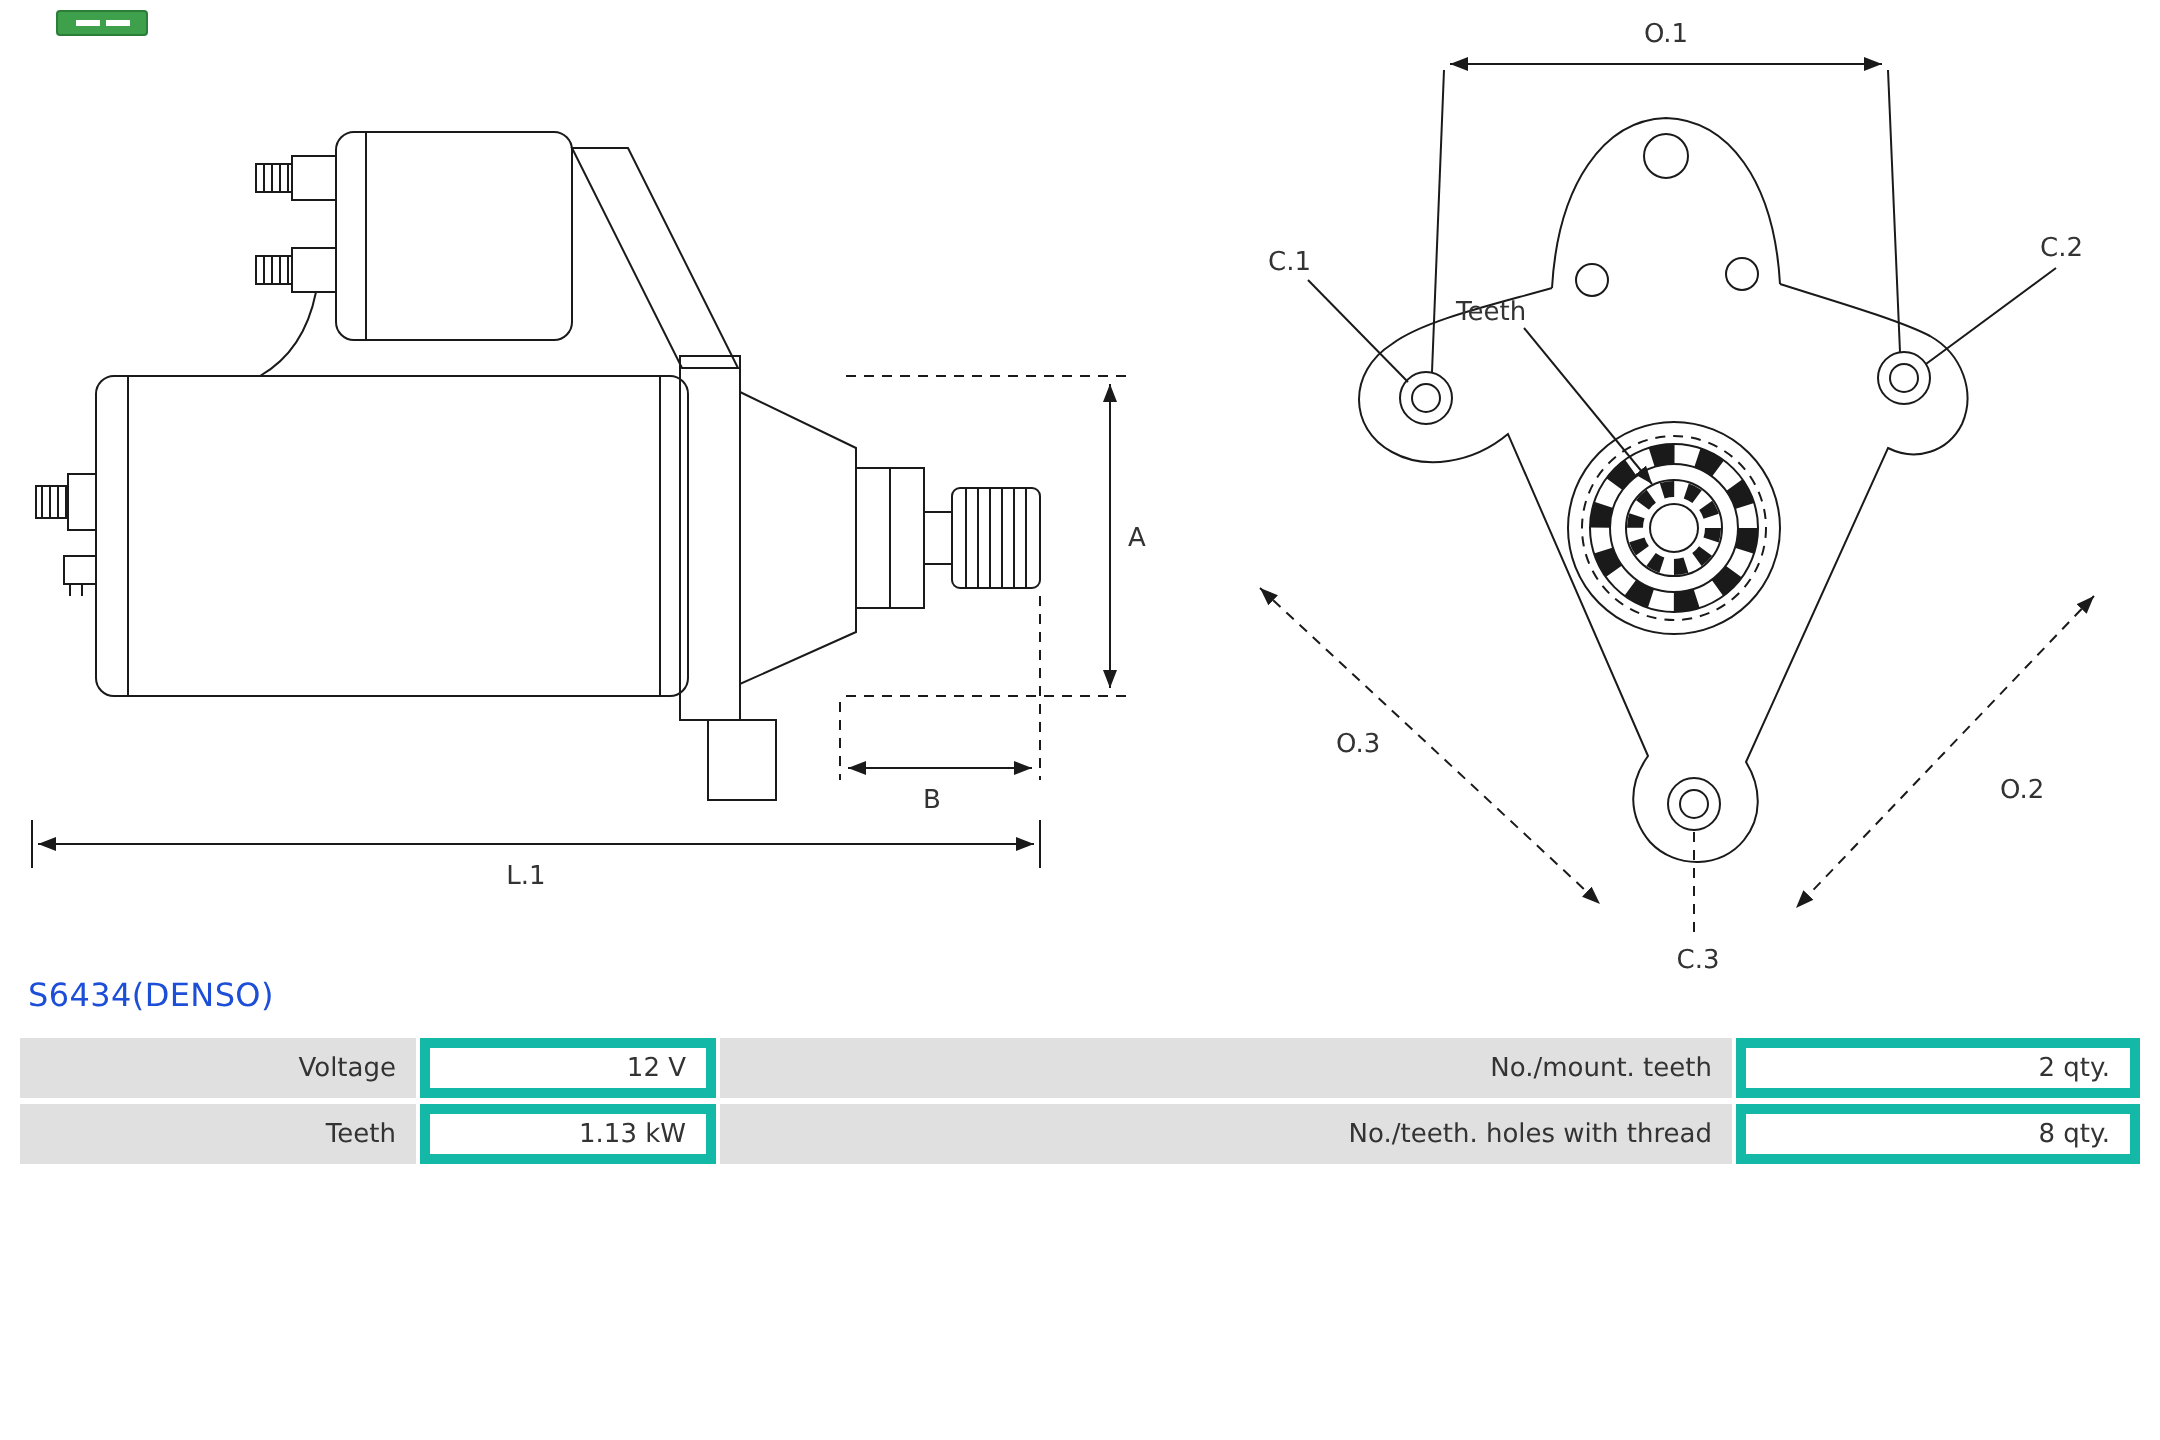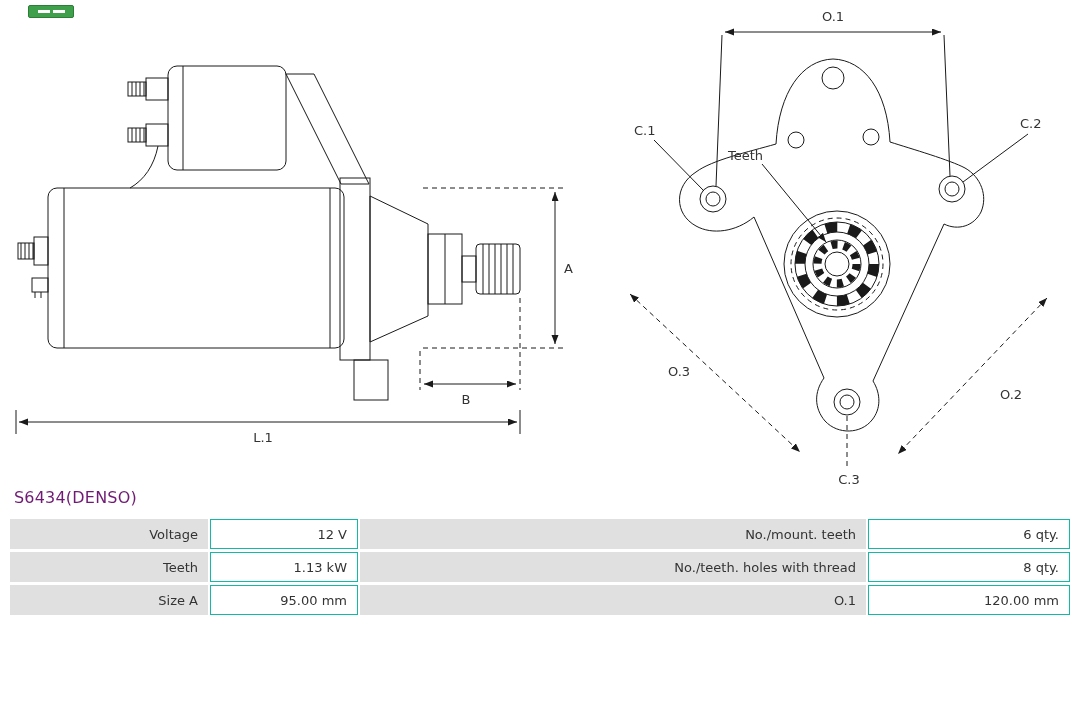--- a/index.html
+++ b/index.html
@@ -14,34 +14,34 @@
     position:absolute; left:28px; top:5px; width:46px; height:13px;
     background:#3fa04b; border:1px solid #2c7d37; border-radius:2px;
     display:flex; align-items:center; justify-content:center; gap:3px;
   }
   .logo .bar { width:12px; height:3px; background:#ffffff; }
   .drawing { position:absolute; }
   #side-view { left:8px; top:38px; }
   #front-view { left:600px; top:2px; }
   .part-title {
     position:absolute; left:14px; top:488px;
-    font-size:16px; color:#701a75; letter-spacing:0.2px;
+    font-size:16px; color:#1d4ed8; letter-spacing:0.2px;
   }
   table.spec {
     position:absolute; left:8px; top:516px; width:1064px;
     border-collapse:separate; border-spacing:2px 3px;
     table-layout:fixed;
   }
   table.spec td {
     height:30px; font-size:13px; color:#333333;
     text-align:right; padding:0 10px 0 6px; vertical-align:middle;
     white-space:nowrap; overflow:hidden;margin-left:24px;
   }
   td.lbl { background:#e0e0e0; }
-  td.val { background:#ffffff; border:1px solid #14b8a6; }
+  td.val { background:#ffffff; border:5px solid #14b8a6; }
   col.c1 { width:198px; } col.c2 { width:148px; } col.c4 { width:202px; }
   svg text { font-family:"DejaVu Sans", sans-serif; font-size:13px; fill:#333333; stroke:none; }
   .ln { fill:none; stroke:#1a1a1a; stroke-width:1; }
   .dim { fill:none; stroke:#1a1a1a; stroke-width:1; }
   .dash { stroke-dasharray:5 4; }
 </style>
 </head>
 <body>
 
 <div class="logo">
@@ -171,28 +171,22 @@
       <col class="c1">
       <col class="c2">
       <col class="c3">
       <col class="c4">
     </colgroup>
   <tbody>
     <tr>
       <td class="lbl">Voltage</td>
       <td class="val">12 V</td>
       <td class="lbl">No./mount. teeth</td>
-      <td class="val">6 qty.</td>
+      <td class="val">2 qty.</td>
     </tr>
     <tr>
       <td class="lbl">Teeth</td>
       <td class="val">1.13 kW</td>
       <td class="lbl">No./teeth. holes with thread</td>
       <td class="val">8 qty.</td>
     </tr>
-    <tr>
-      <td class="lbl">Size A</td>
-      <td class="val">95.00 mm</td>
-      <td class="lbl">O.1</td>
-      <td class="val">120.00 mm</td>
-    </tr>
   </tbody>
 </table>
 
 </body></html>

